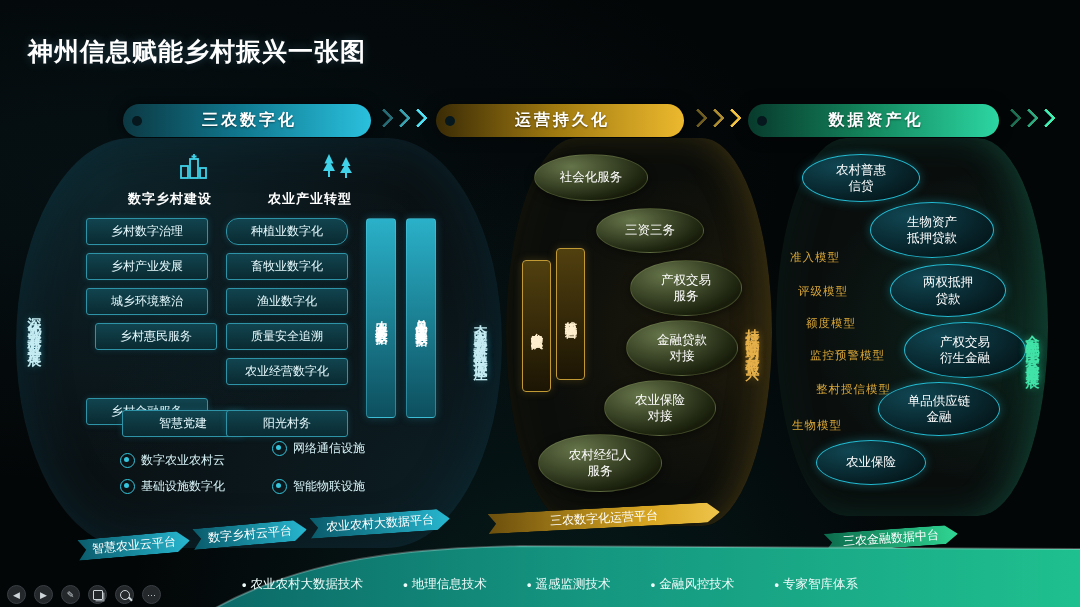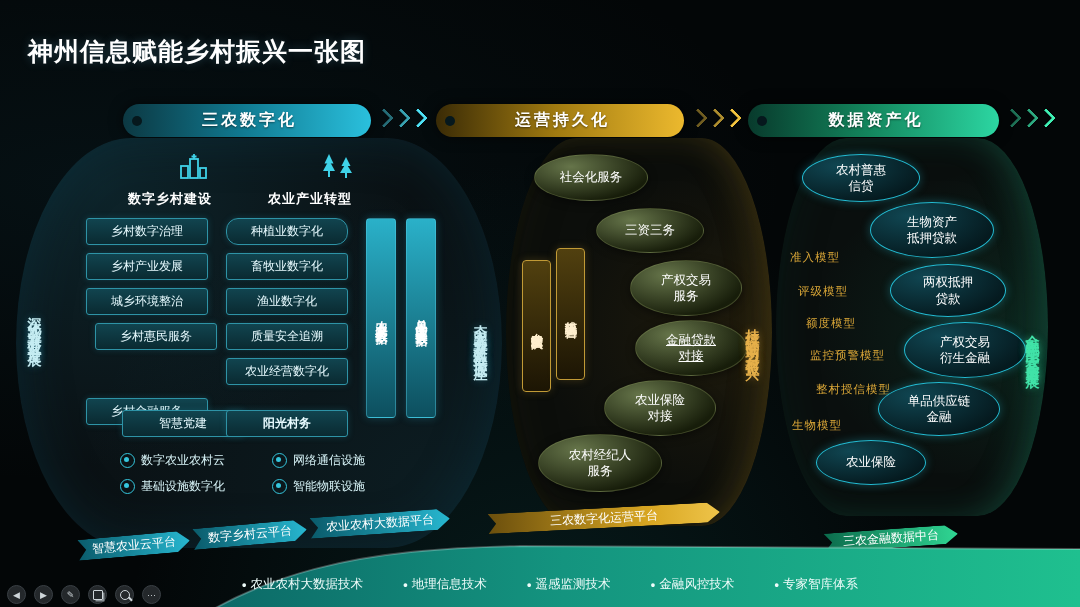--- a/index.html
+++ b/index.html
@@ -157,30 +157,30 @@
     <div class="abs box" style="left:70px;top:150px;">城乡环境整治</div>
     <div class="abs box" style="left:70px;top:185px;margin-left:9px;">乡村惠民服务</div>
     <div class="abs box" style="left:70px;top:220px;margin-top:40px;">乡村金融服务</div>
     <div class="abs box" style="left:70px;top:272px;margin-left:36px;">智慧党建</div>
 
     <div class="abs box" style="left:210px;top:80px;border-radius:12px;">种植业数字化</div>
     <div class="abs box" style="left:210px;top:115px;">畜牧业数字化</div>
     <div class="abs box" style="left:210px;top:150px;">渔业数字化</div>
     <div class="abs box" style="left:210px;top:185px;">质量安全追溯</div>
     <div class="abs box" style="left:210px;top:220px;">农业经营数字化</div>
-    <div class="abs box" style="left:210px;top:272px;font-weight:bold;">阳光村务</div>
+    <div class="abs box" style="left:210px;top:272px;">阳光村务</div>
 
     <div class="abs vbar" style="left:350px;top:80px;height:198px;">农业农村大数据</div>
     <div class="abs vbar" style="left:390px;top:80px;height:198px;">单品全产业链大数据</div>
 
     <div class="abs infra" style="left:104px;top:314px;">
       <span class="dot-icon"></span>
       <span>数字农业农村云</span>
     </div>
-    <div class="abs infra" style="left:256px;top:314px;text-align:right;">
+    <div class="abs infra" style="left:256px;top:302px;text-align:right;">
       <span class="dot-icon"></span>
       <span>网络通信设施</span>
     </div>
     <div class="abs infra" style="left:104px;top:340px;">
       <span class="dot-icon"></span>
       <span>基础设施数字化</span>
     </div>
     <div class="abs infra" style="left:256px;top:340px;">
       <span class="dot-icon"></span>
       <span>智能物联设施</span>
@@ -199,21 +199,21 @@
 
     <div class="abs bubble bubble-olive" style="left:28px;top:16px;width:114px;height:47px;">
       <span>社会化服务</span>
       </div>
     <div class="abs bubble bubble-olive" style="left:90px;top:70px;width:108px;height:45px;">
       <span>三资三务</span>
       </div>
     <div class="abs bubble bubble-olive" style="left:124px;top:122px;width:112px;height:56px;">
       <span class="b-inner">产权交易服务</span>
       </div>
-    <div class="abs bubble bubble-olive" style="left:129px;top:182px;width:112px;height:56px;text-decoration:underline;">
+    <div class="abs bubble bubble-olive" style="left:120px;top:182px;width:112px;height:56px;">
       <span class="b-inner">金融贷款对接</span>
       </div>
     <div class="abs bubble bubble-olive" style="left:98px;top:242px;width:112px;height:56px;">
       <span class="b-inner">农业保险对接</span>
       </div>
     <div class="abs bubble bubble-olive" style="left:32px;top:296px;width:124px;height:58px;">
       <span class="b-inner5">农村经纪人服务</span>
       </div>
 
     <div class="abs vlabel vlabel-gold" style="left:238px;top:100px;height:200px;">持续运营助力乡村振兴</div>

